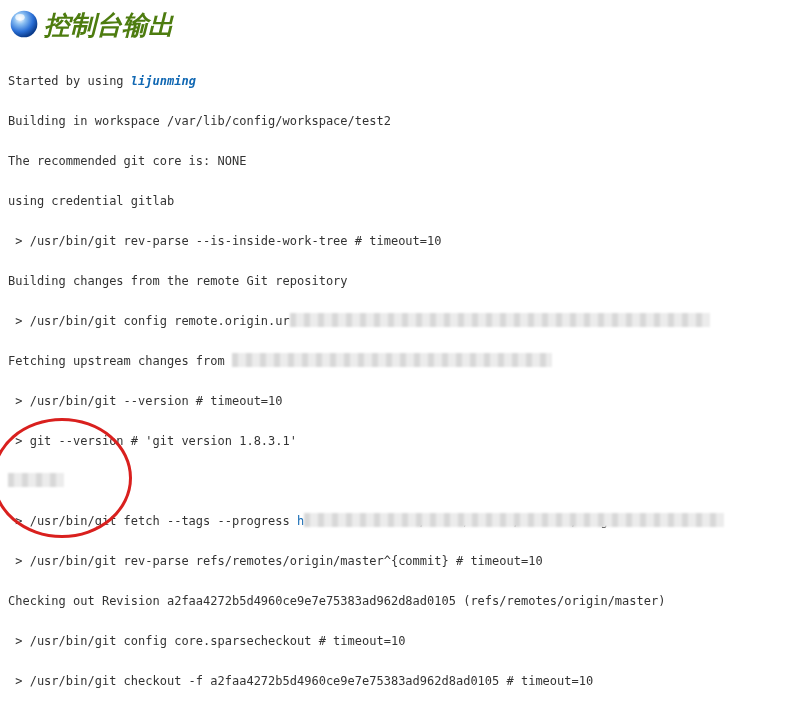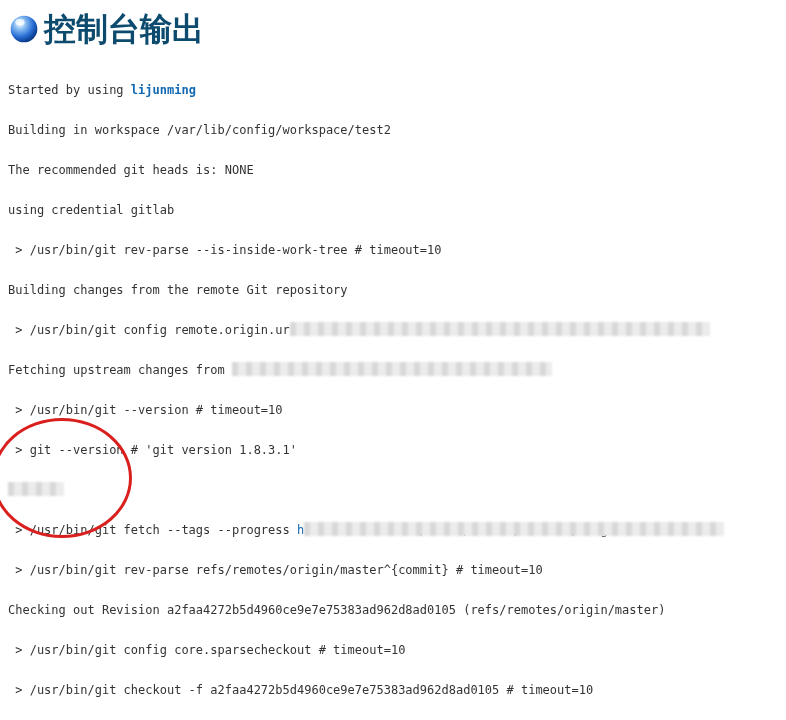--- a/index.html
+++ b/index.html
@@ -15,38 +15,40 @@
     .title-row {
       display: flex;
       align-items: center;
       gap: 4px;
       margin-bottom: 8px;
     }
     .orb-icon {
       display: inline-block;
     }
     .page-title {
-      font-size: 32px;
+      font-size: 26px;
       font-weight: bold;
+      font-style: italic;
       font-family: "SimHei", "黑体", sans-serif;
-      color: #0c4a6e;
+      color: #4d7c0f;
     }
     .console {
       white-space: pre;
       line-height: 20px;
       color: #333;
       font-family: "宋体", SimSun, monospace;
     }
     .console .line {
       display: block;
       min-height: 20px;
     }
     .user-link {
       color: #1168b3;
       font-weight: bold;
+      font-style: italic;
     }
     .remote-link {
       color: #1168b3;
     }
     .blur {
       position: relative;
       display: inline-block;
     }
     .blur::after {
       content: "";
@@ -83,21 +85,21 @@
       <circle cx="24" cy="24" r="20" fill="url(#g1)"></circle>
       <ellipse cx="18" cy="14" rx="7" ry="5" fill="rgba(255,255,255,0.7)"></ellipse>
     </svg>
   </span>
   <h1 class="page-title">控制台输出</h1>
 </div>
 
 <div class="console">
 <span class="line"><span>Started by using </span><a class="user-link">lijunming</a></span>
 <span class="line">Building in workspace /var/lib/config/workspace/test2</span>
-<span class="line">The recommended git heads is: NONE</span>
+<span class="line">The recommended git core is: NONE</span>
 <span class="line">using credential gitlab</span>
 <span class="line"> &gt; /usr/bin/git rev-parse --is-inside-work-tree # timeout=10</span>
 <span class="line">Building changes from the remote Git repository</span>
 <span class="line"><span> &gt; /usr/bin/git config remote.origin.ur</span><span class="blur long">          </span> <span>timeout=10</span></span>
 <span class="line"><span>Fetching upstream changes from </span><span class="blur med">        </span></span>
 <span class="line"> &gt; /usr/bin/git --version # timeout=10</span>
 <span class="line"> &gt; git --version # 'git version 1.8.3.1'</span>
 <span class="line"><span class="blur tail">  </span></span>
 <span class="line"><span> &gt; /usr/bin/git fetch --tags --progress </span><span class="remote-link">h</span><span class="blur long">          </span> <span>+refs/heads/*:refs/remotes/origi</span></span>
 <span class="line"> &gt; /usr/bin/git rev-parse refs/remotes/origin/master^{commit} # timeout=10</span>

